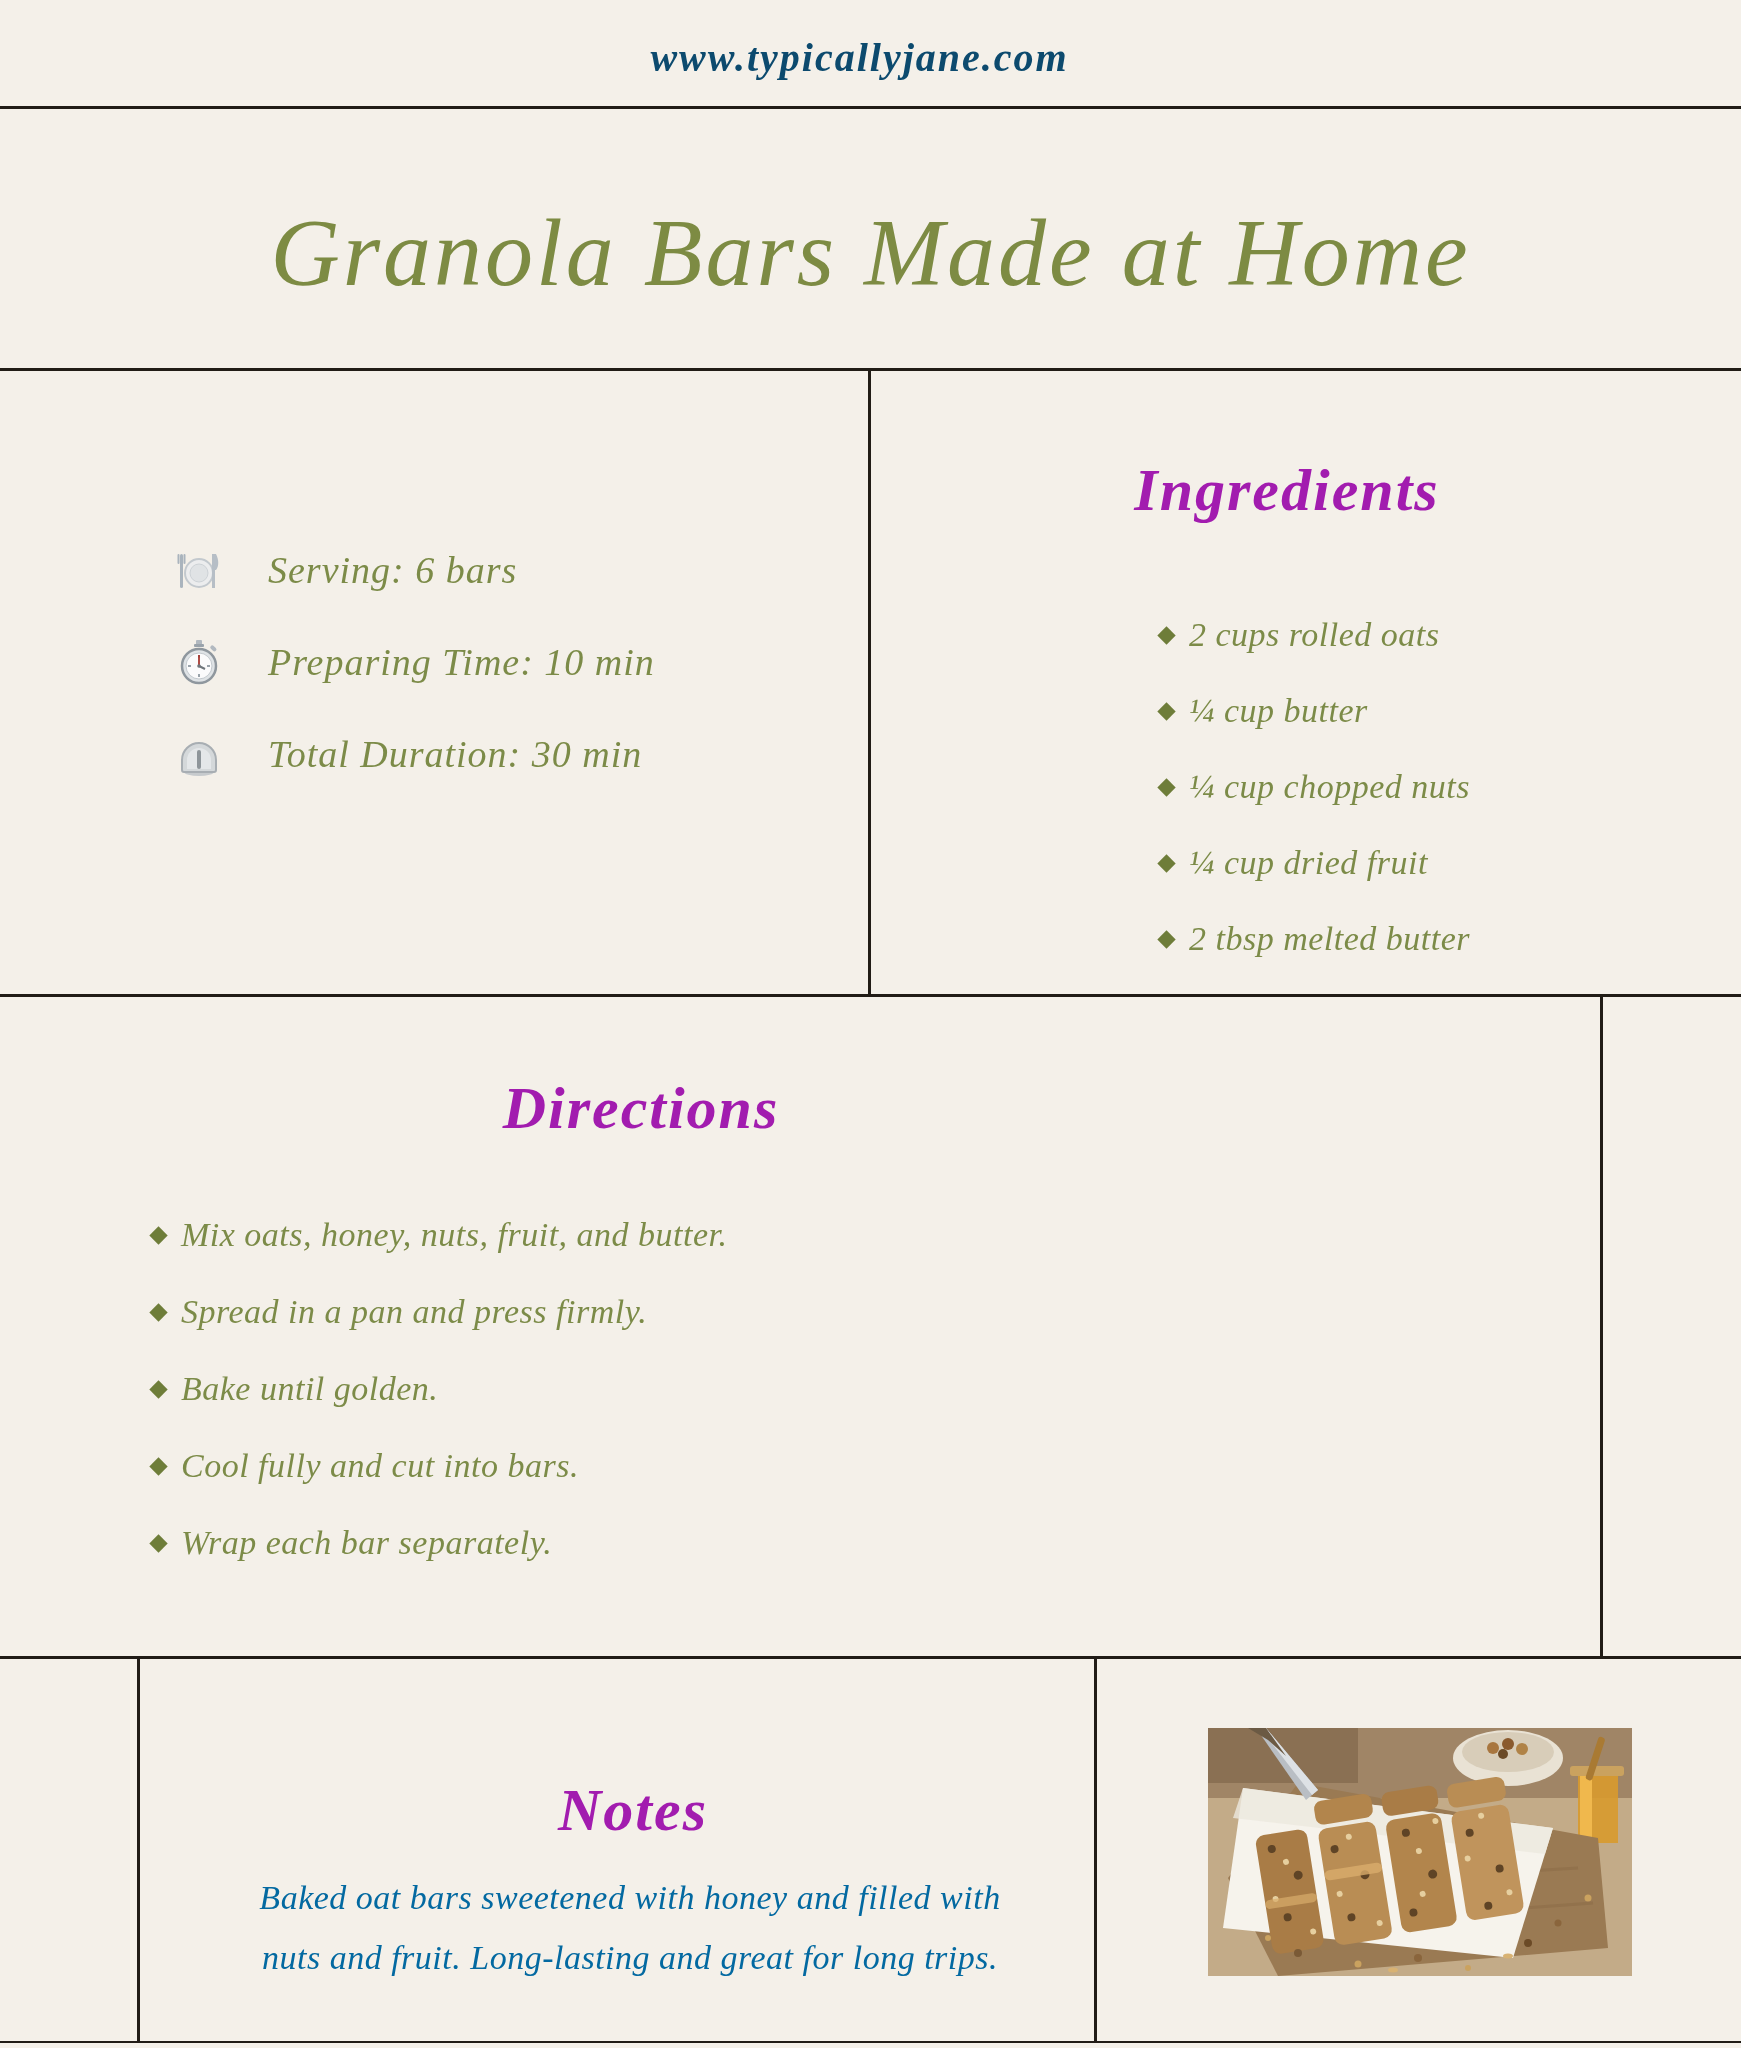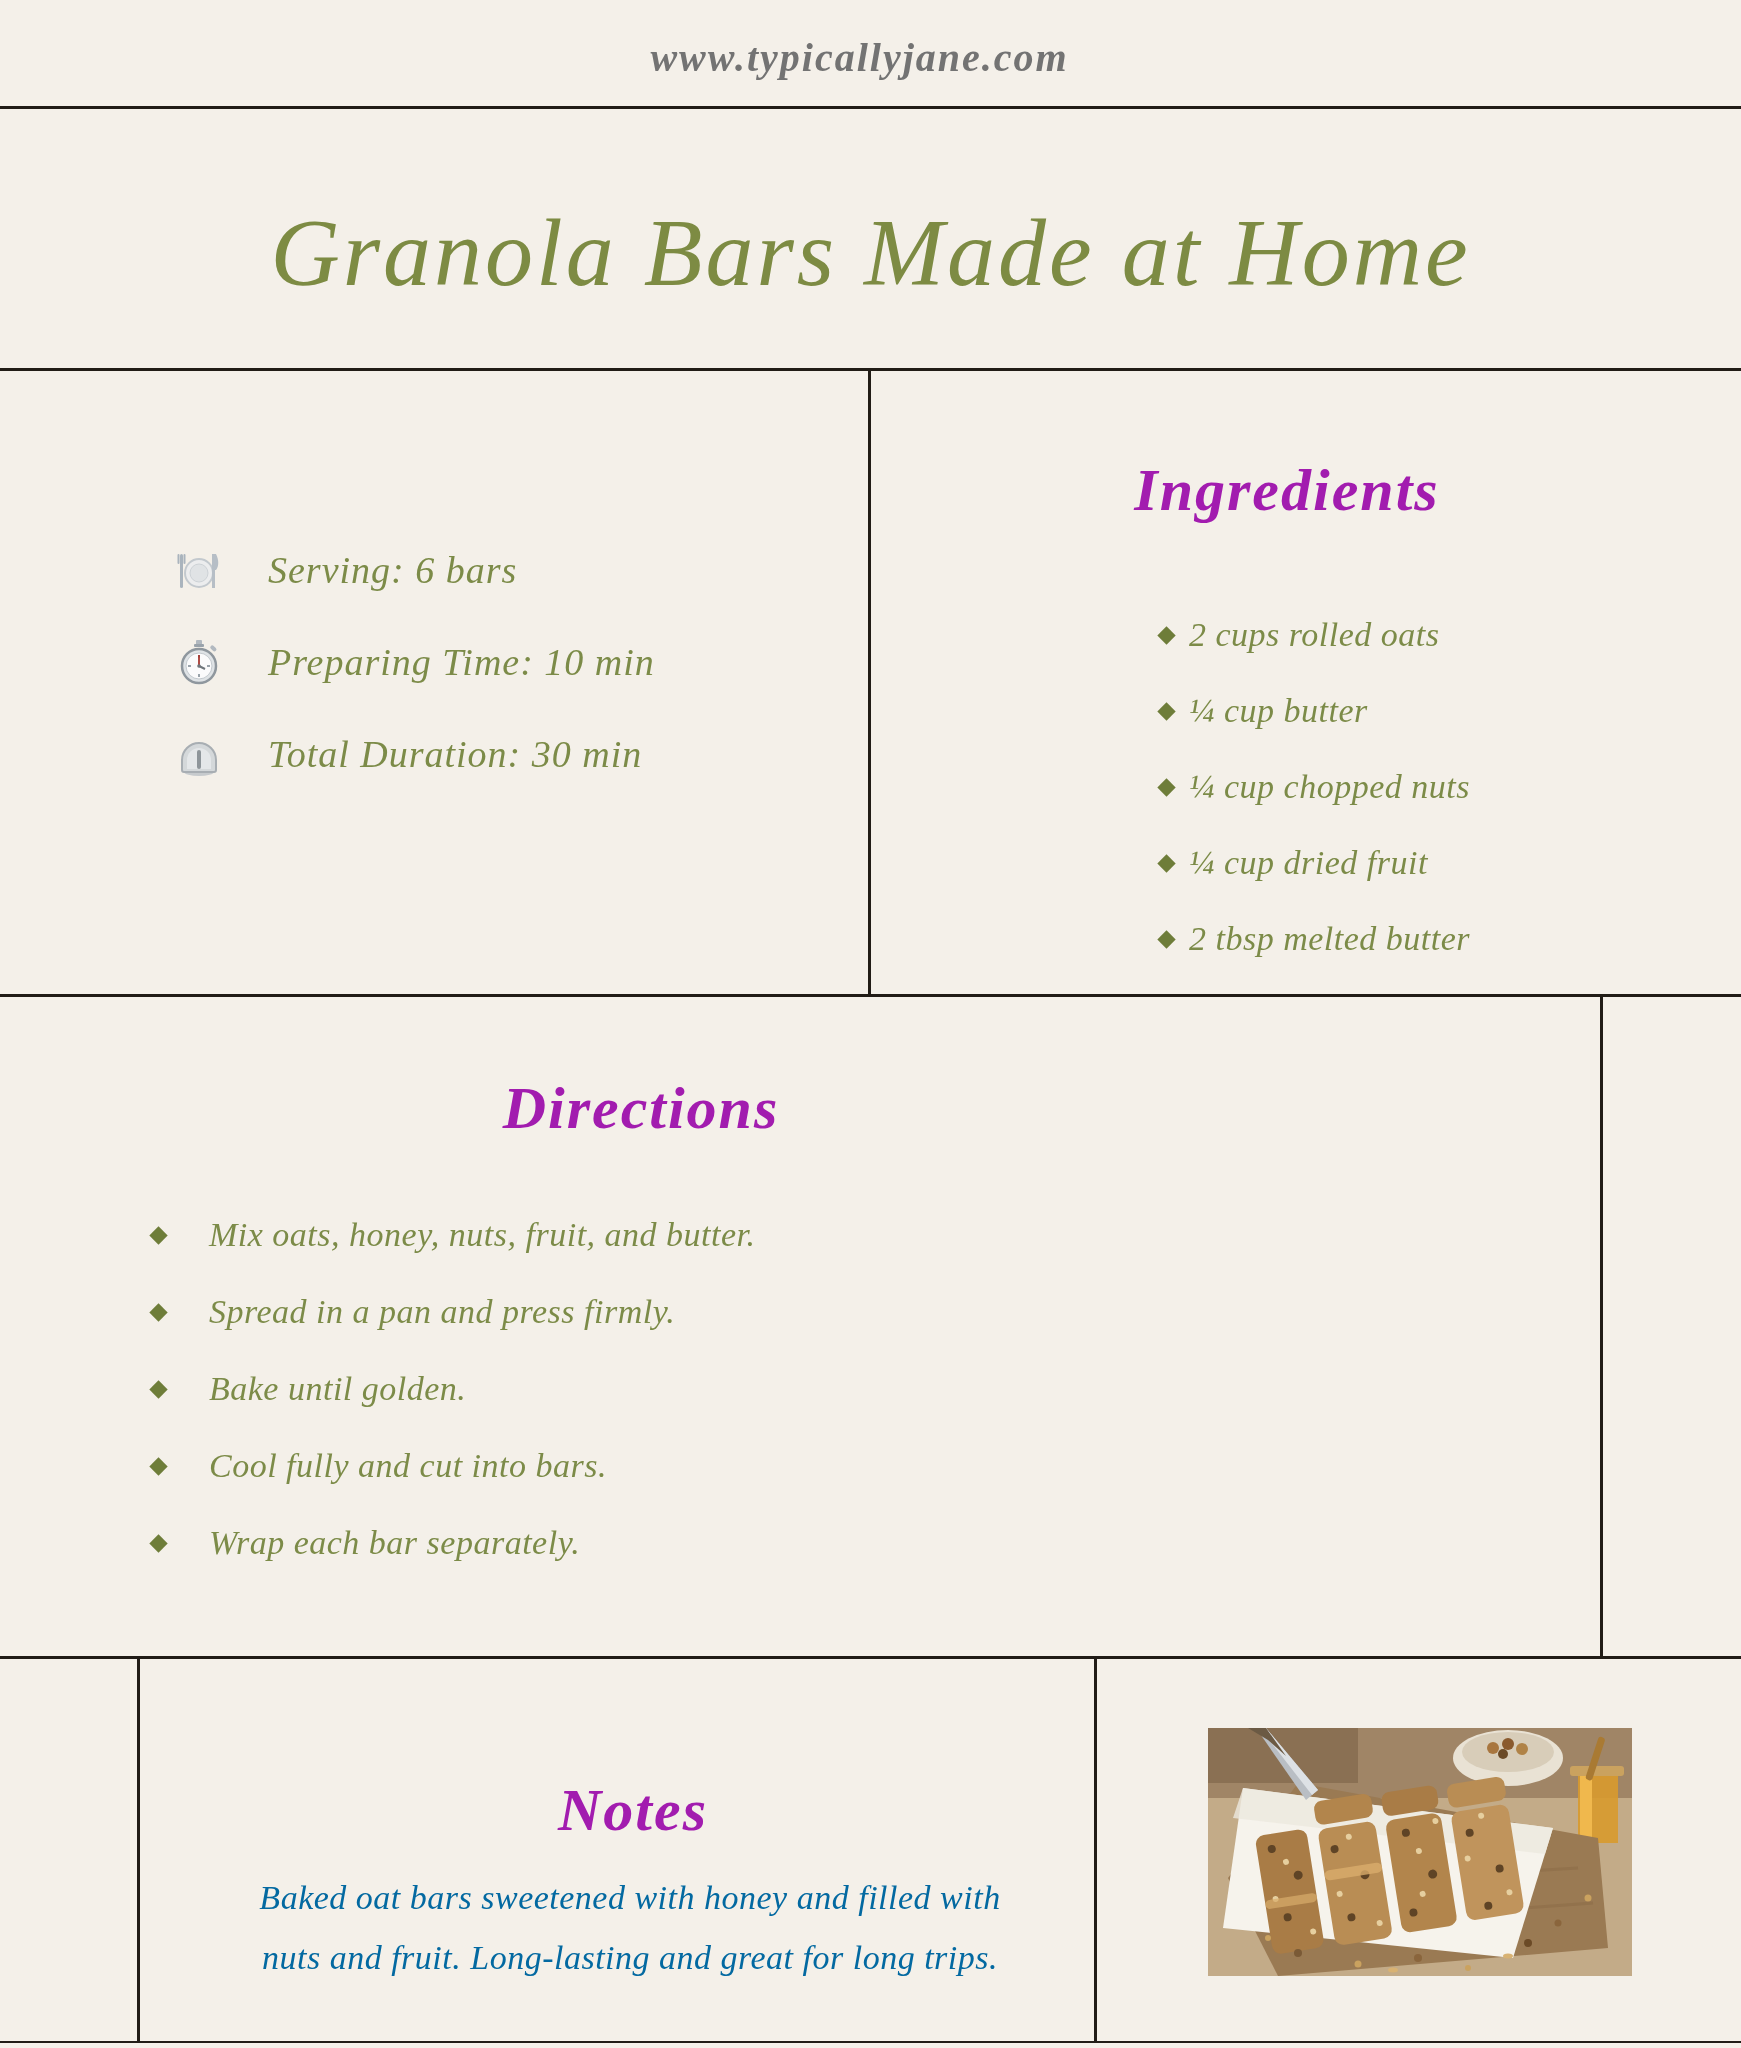--- a/index.html
+++ b/index.html
@@ -10,21 +10,21 @@
     overflow:hidden;
     font-family:"Liberation Serif", serif;
   }
   .hline,.vline{position:absolute;background:#211c16;}
   .hline{height:3px;left:0;width:1741px;}
   .vline{width:3px;}
   .url{
     position:absolute;top:28px;left:0;width:1719px;height:60px;
     line-height:60px;text-align:center;
     font-size:40px;font-weight:600;letter-spacing:2px;
-    color:#737373;font-style:italic;
+    color:#0c4a6e;font-style:italic;
   }
   .title{
     position:absolute;top:178px;left:0;width:1741px;height:150px;
     line-height:150px;text-align:center;
     font-size:96px;font-weight:400;letter-spacing:3px;
     color:#7d8b43;font-style:italic;
   }
   .info-list{position:absolute;left:175px;top:544px;}
   .info-row{display:flex;align-items:center;height:52px;margin-bottom:40px;}
   .info-row .ic{width:48px;height:48px;margin-right:45px;flex:0 0 auto;}
@@ -38,21 +38,21 @@
   }
   .b-list{position:absolute;}
   .b-item{display:flex;align-items:center;height:44px;margin-bottom:32px;}
   .diamond{
     width:13px;height:13px;background:#6e7d39;
     transform:rotate(45deg);margin-right:16px;flex:0 0 auto;
   }
   .b-item .txt{
     font-size:34px;font-style:italic;color:#7c8b48;letter-spacing:0.5px;white-space:nowrap;
   }
-  .dir-list .b-item{margin-bottom:33px;gap:28px;}
+  .dir-list .b-item{margin-bottom:33px;}
   .notes-text{
     position:absolute;left:250px;top:1868px;width:760px;
     text-align:center;font-size:34px;line-height:60px;
     font-style:italic;color:#0369a1;letter-spacing:0.5px;
   }
   .photo{position:absolute;left:1208px;top:1728px;width:424px;height:248px;}
 </style>
 </head>
 <body>
 

